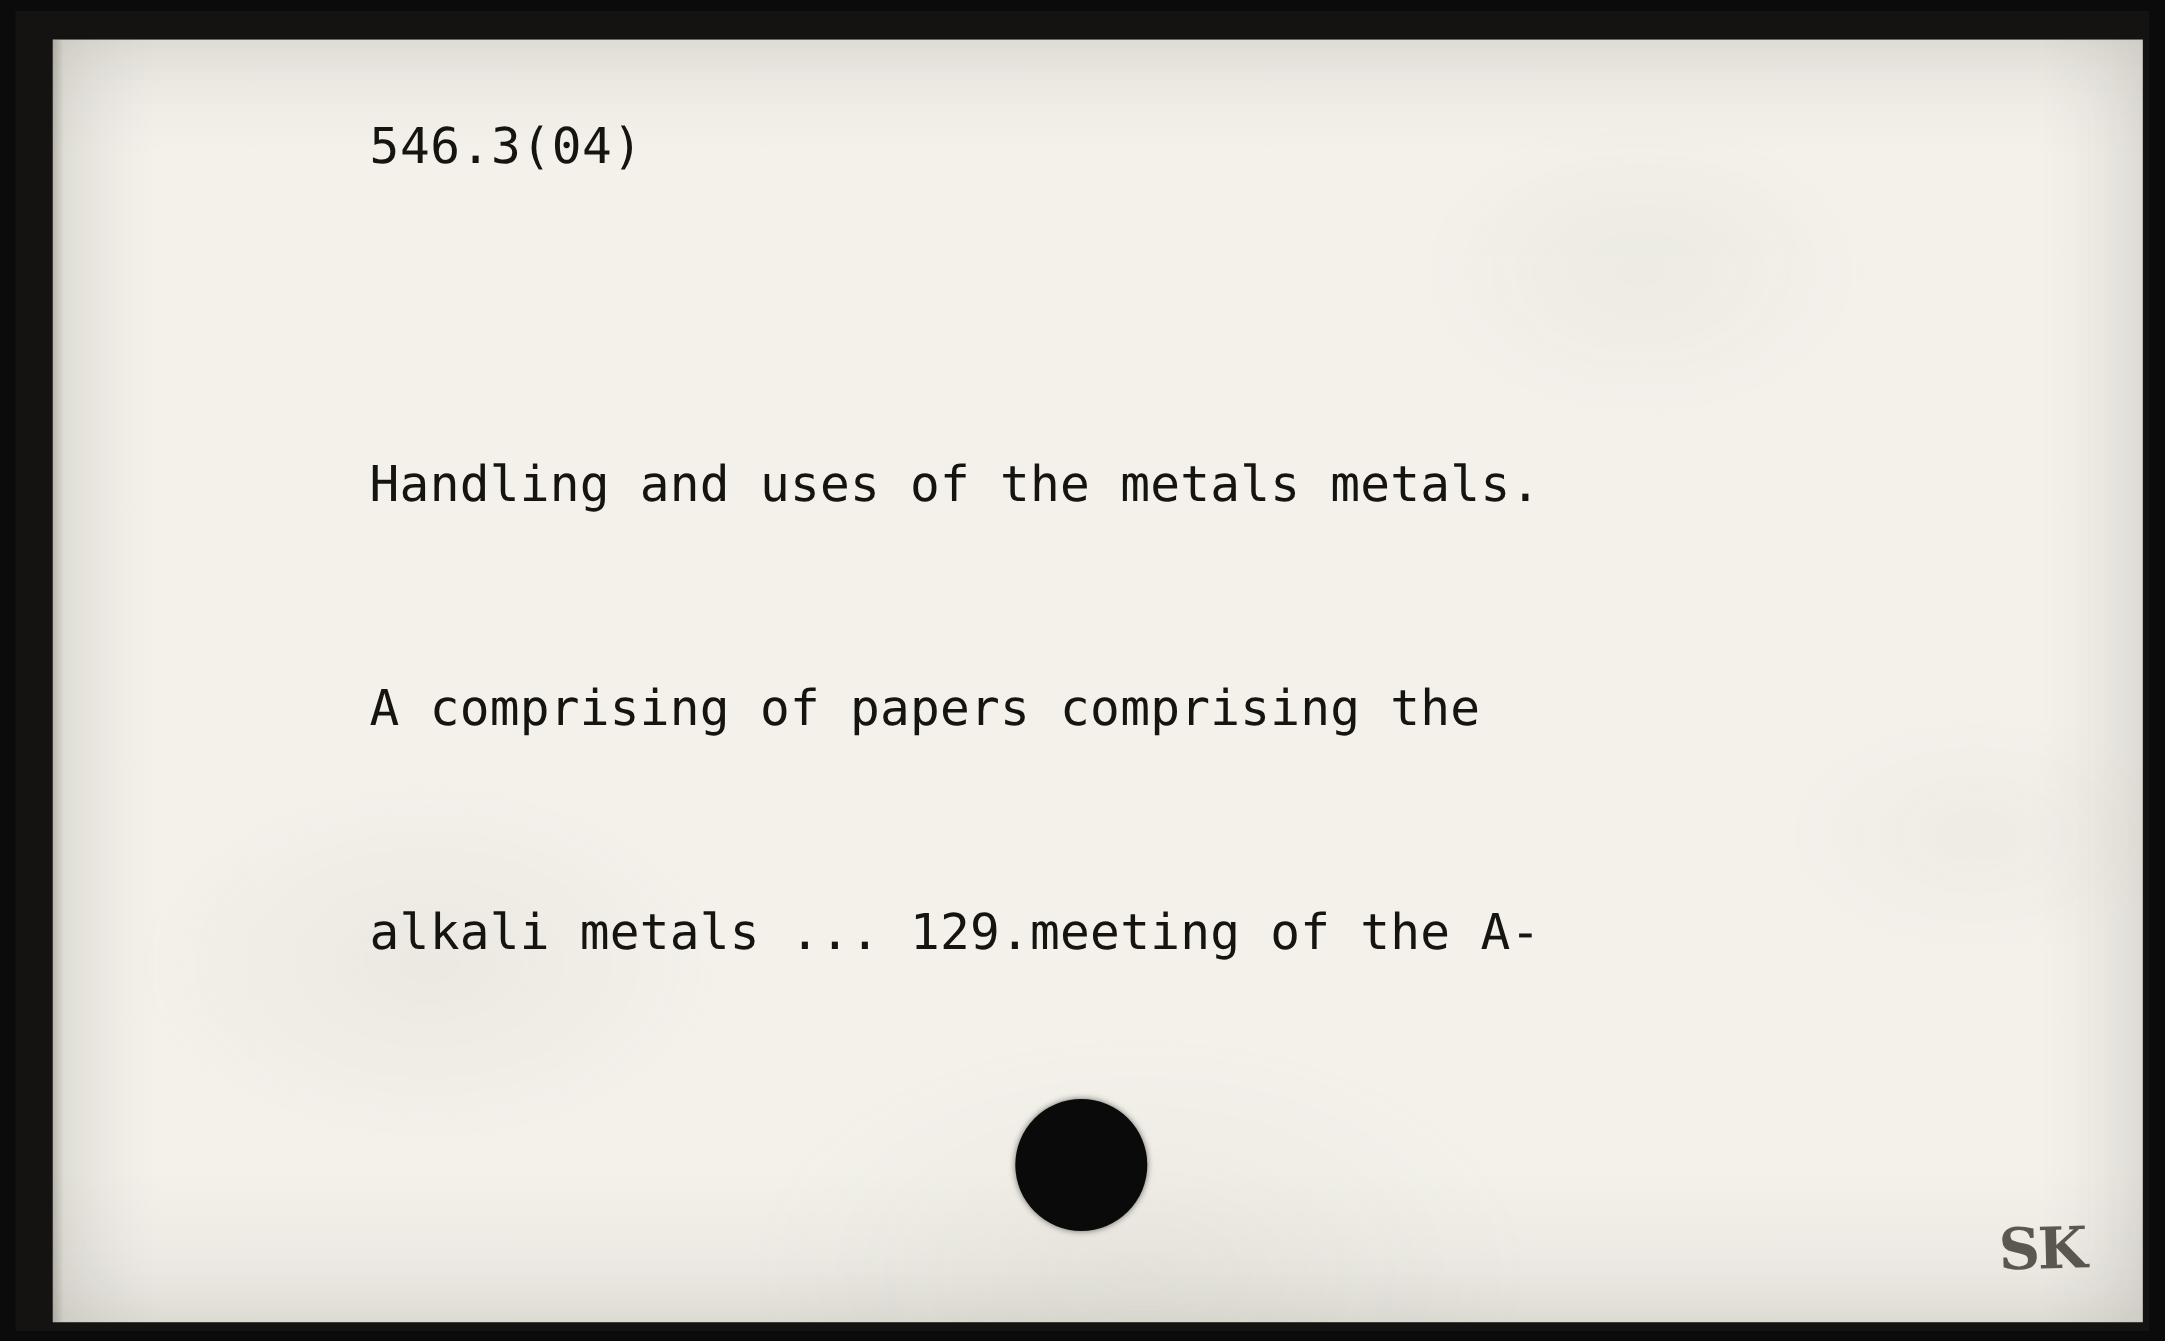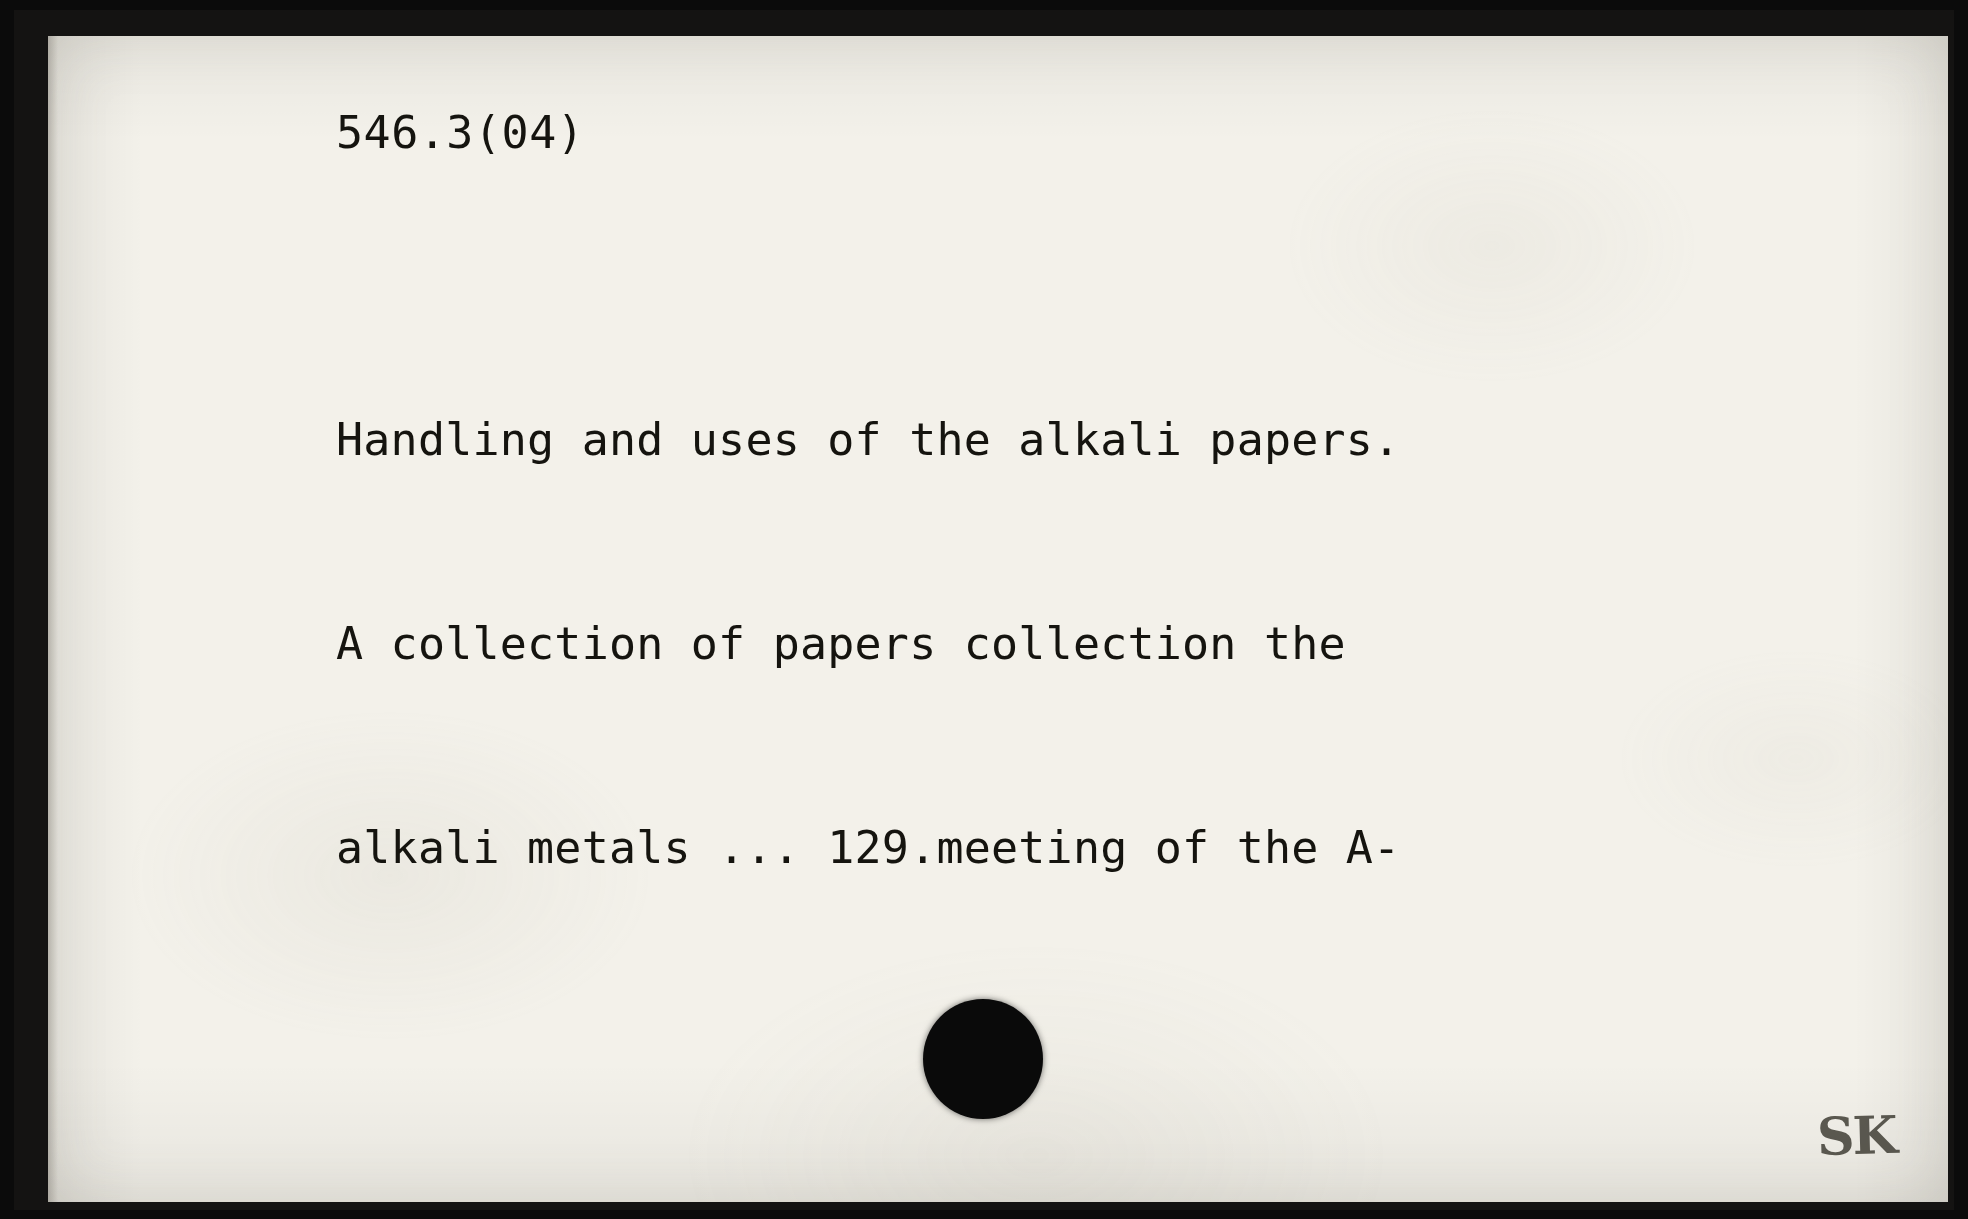--- a/index.html
+++ b/index.html
@@ -123,22 +123,22 @@
 <div class="scan">
   <div class="card-frame">
     <div class="card">
       <div class="grain"></div>
       <div class="edge-streak left"></div>
 
       <div class="text-block">
         <div class="call-number">546.3(04)</div>
 
         <div class="body-lines">
-          <div class="line">Handling and uses of the alkali papers.</div>
-          <div class="line">A collection of papers collection the</div>
+          <div class="line">Handling and uses of the metals metals.</div>
+          <div class="line">A comprising of papers comprising the</div>
           <div class="line">alkali metals ... 129.meeting of the A-</div>
           
           
         </div>
 
       </div>
 
       <div class="punch-hole"></div>
 
       <div class="stamp">SK</div>

